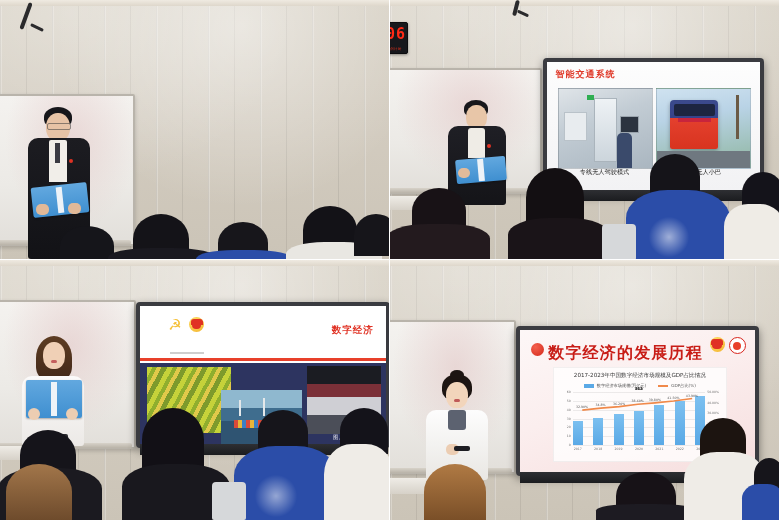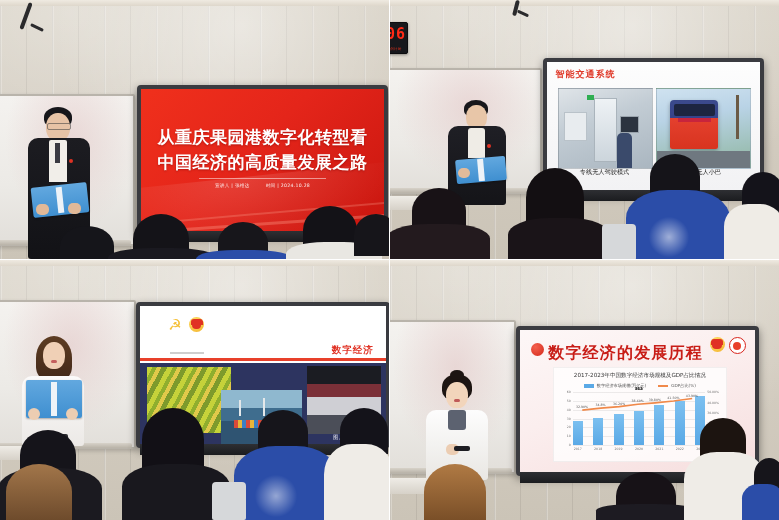--- a/index.html
+++ b/index.html
@@ -70,21 +70,21 @@
   .intr{position:absolute;inset:0;}
   .intr .panelw{position:absolute;background:#e8ecef;border:1px solid #b9c2c9;}
   .intr .door{position:absolute;background:linear-gradient(180deg,#eef2f5,#ccd5dc);border:1px solid #aab4bc;}
   .intr .person{position:absolute;background:#2f3a55;border-radius:4px 4px 0 0;}
   .intr .scr{position:absolute;background:#2b333f;border:1px solid #9aa4ad;}
 
   
   .s3{position:absolute;inset:0;background:#fff;}
   .s3 .band{position:absolute;left:0;right:0;top:38%;height:3px;background:#e8402a;}
   .s3 .emb{position:absolute;top:8%;}
-  .s3 .ttl{position:absolute;right:5%;top:13%;font-size:9.5px;font-weight:bold;color:#e03224;letter-spacing:1px;margin-top:20px;}
+  .s3 .ttl{position:absolute;right:5%;top:13%;font-size:9.5px;font-weight:bold;color:#e03224;letter-spacing:1px;}
   .s3 .sub{position:absolute;left:12%;top:33%;width:34px;height:2px;background:#cfcfcf;}
   .s3 .photos{position:absolute;left:0;right:0;top:41%;bottom:0;background:#2d3460;}
   .s3 .pa{position:absolute;left:3%;top:6%;width:34%;height:80%;
     background:repeating-linear-gradient(118deg,#c6d23a 0 5px,#8fae2e 5px 9px,#e0c94a 9px 13px,#7d9a2c 13px 18px);}
   .s3 .pb{position:absolute;left:33%;top:34%;width:33%;height:66%;
     background:linear-gradient(180deg,#8fb8cf 0 34%,#3f6d8e 34% 58%,#2f5472 58% 100%);}
   .s3 .pb .crane{position:absolute;background:#e4e8ea;}
   .s3 .pc{position:absolute;left:68%;top:4%;width:30%;height:84%;
     background:linear-gradient(180deg,#1b1c22 0 26%,#7b3038 26% 46%,#cfcfd4 46% 72%,#4b4e58 72% 100%);}
   .s3 .credit{position:absolute;right:3%;bottom:4%;font-size:5.4px;color:#e9e9ef;letter-spacing:.3px;white-space:nowrap;}
@@ -146,38 +146,20 @@
 
   <div class="panel">
     <div class="wall"></div>
     <div class="ceilrail"></div>
     <div class="arm" style="left:24px;top:2px;width:4px;height:28px;transform:rotate(20deg);"></div>
     <div class="arm" style="left:30px;top:26px;width:14px;height:3px;transform:rotate(26deg);"></div>
 
     <div class="wb" style="left:-6px;top:94px;width:137px;height:148px;"></div>
     <div class="wbtray" style="left:-6px;top:240px;width:137px;height:5px;"></div>
 
-    <div class="disp" style="left:137px;top:85px;width:243px;height:142px;">
-      <div class="dispframe"></div>
-      <div class="dispchin"></div>
-      <div class="screen">
-        <div class="s1">
-          <div class="swoosh"></div>
-          <div class="swoosh2"></div>
-          <div class="swoosh3"></div>
-          <div class="t1">从重庆果园港数字化转型看</div>
-          <div class="t2">中国经济的高质量发展之路</div>
-          <div class="rule"></div>
-          <div class="meta">
-            <span>宣讲人 | 张维达</span>
-            <span>时间 | 2024.10.28</span>
-          </div>
-        </div>
-      </div>
-    </div>
 
     <div class="person" style="left:22px;top:107px;width:74px;height:152px;">
       <div class="hair" style="left:22px;top:0;width:28px;height:20px;background:#16161a;"></div>
       <div class="head" style="left:24px;top:6px;width:24px;height:28px;background:#e7c3a6;"></div>
       <div style="position:absolute;left:25px;top:16px;width:22px;height:5px;border:1px solid rgba(60,60,60,.55);border-radius:2px;"></div>
       <div class="torso" style="left:6px;top:31px;width:62px;height:121px;background:linear-gradient(180deg,#1c1c21,#121216);"></div>
       <div style="position:absolute;left:27px;top:33px;width:18px;height:42px;background:#f1eee9;border-radius:2px 2px 0 0;"></div>
       <div style="position:absolute;left:33px;top:36px;width:5px;height:20px;background:#3a3a42;"></div>
       <div style="position:absolute;left:47px;top:52px;width:4px;height:4px;border-radius:50%;background:#e03224;"></div>
       <div class="folder" style="left:10px;top:78px;width:56px;height:30px;transform:rotate(-6deg);">

